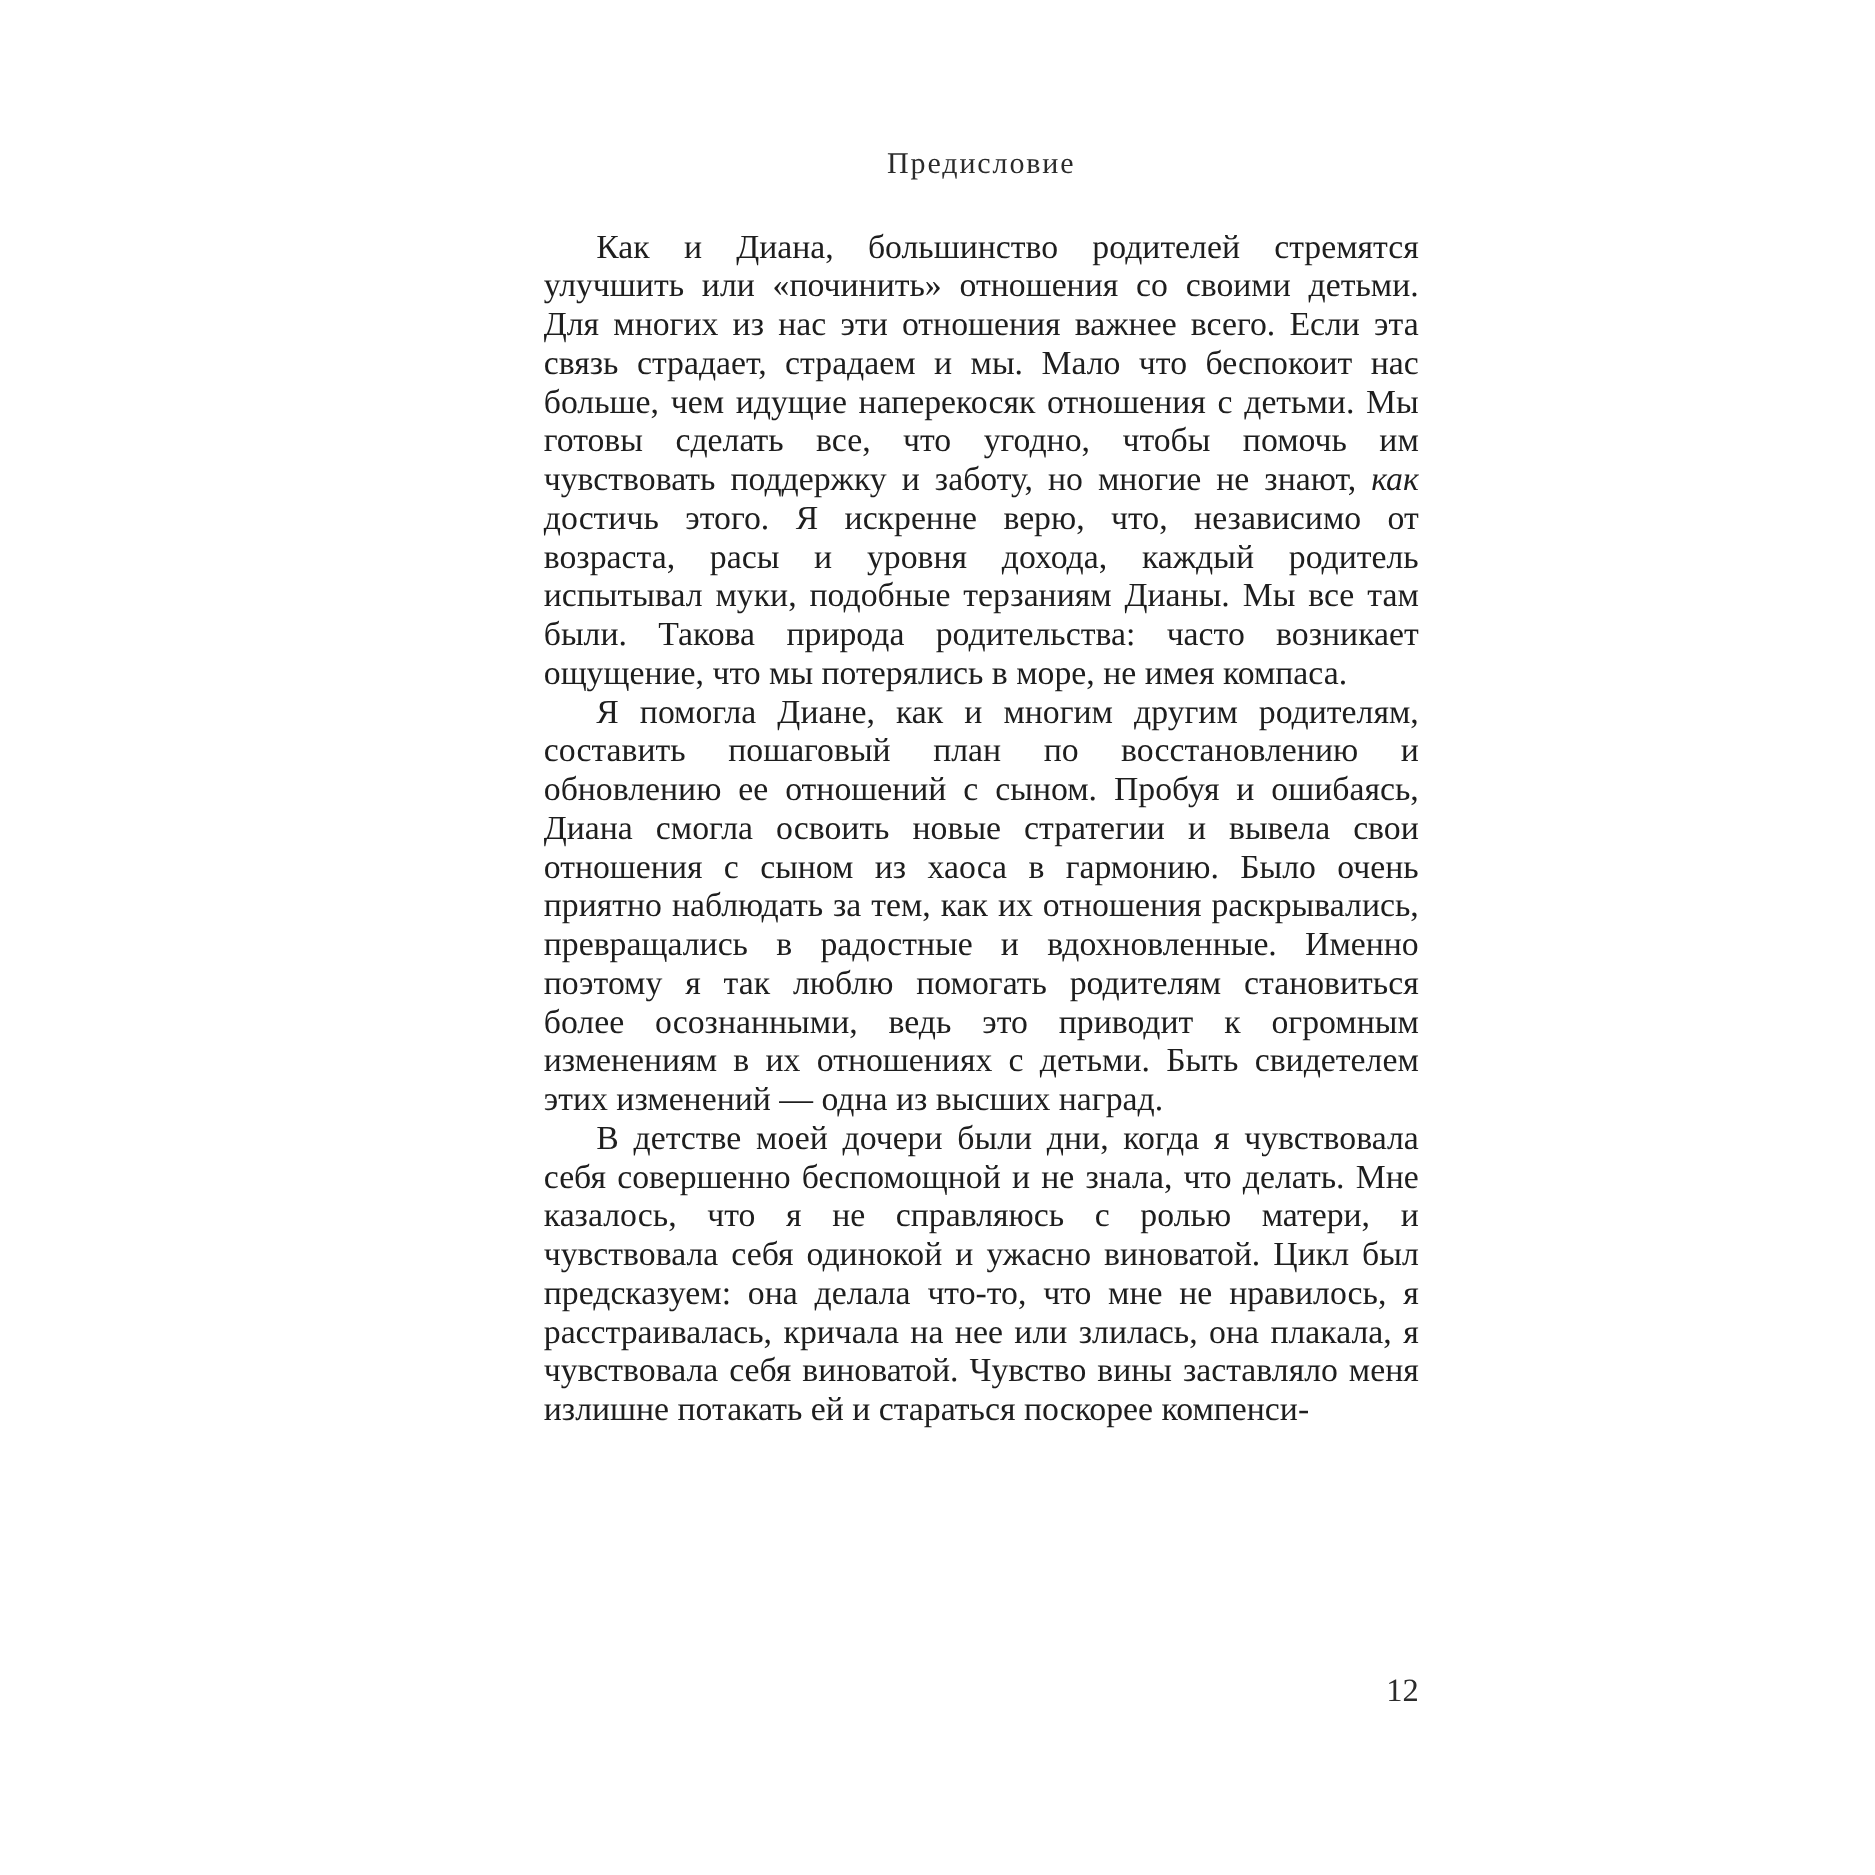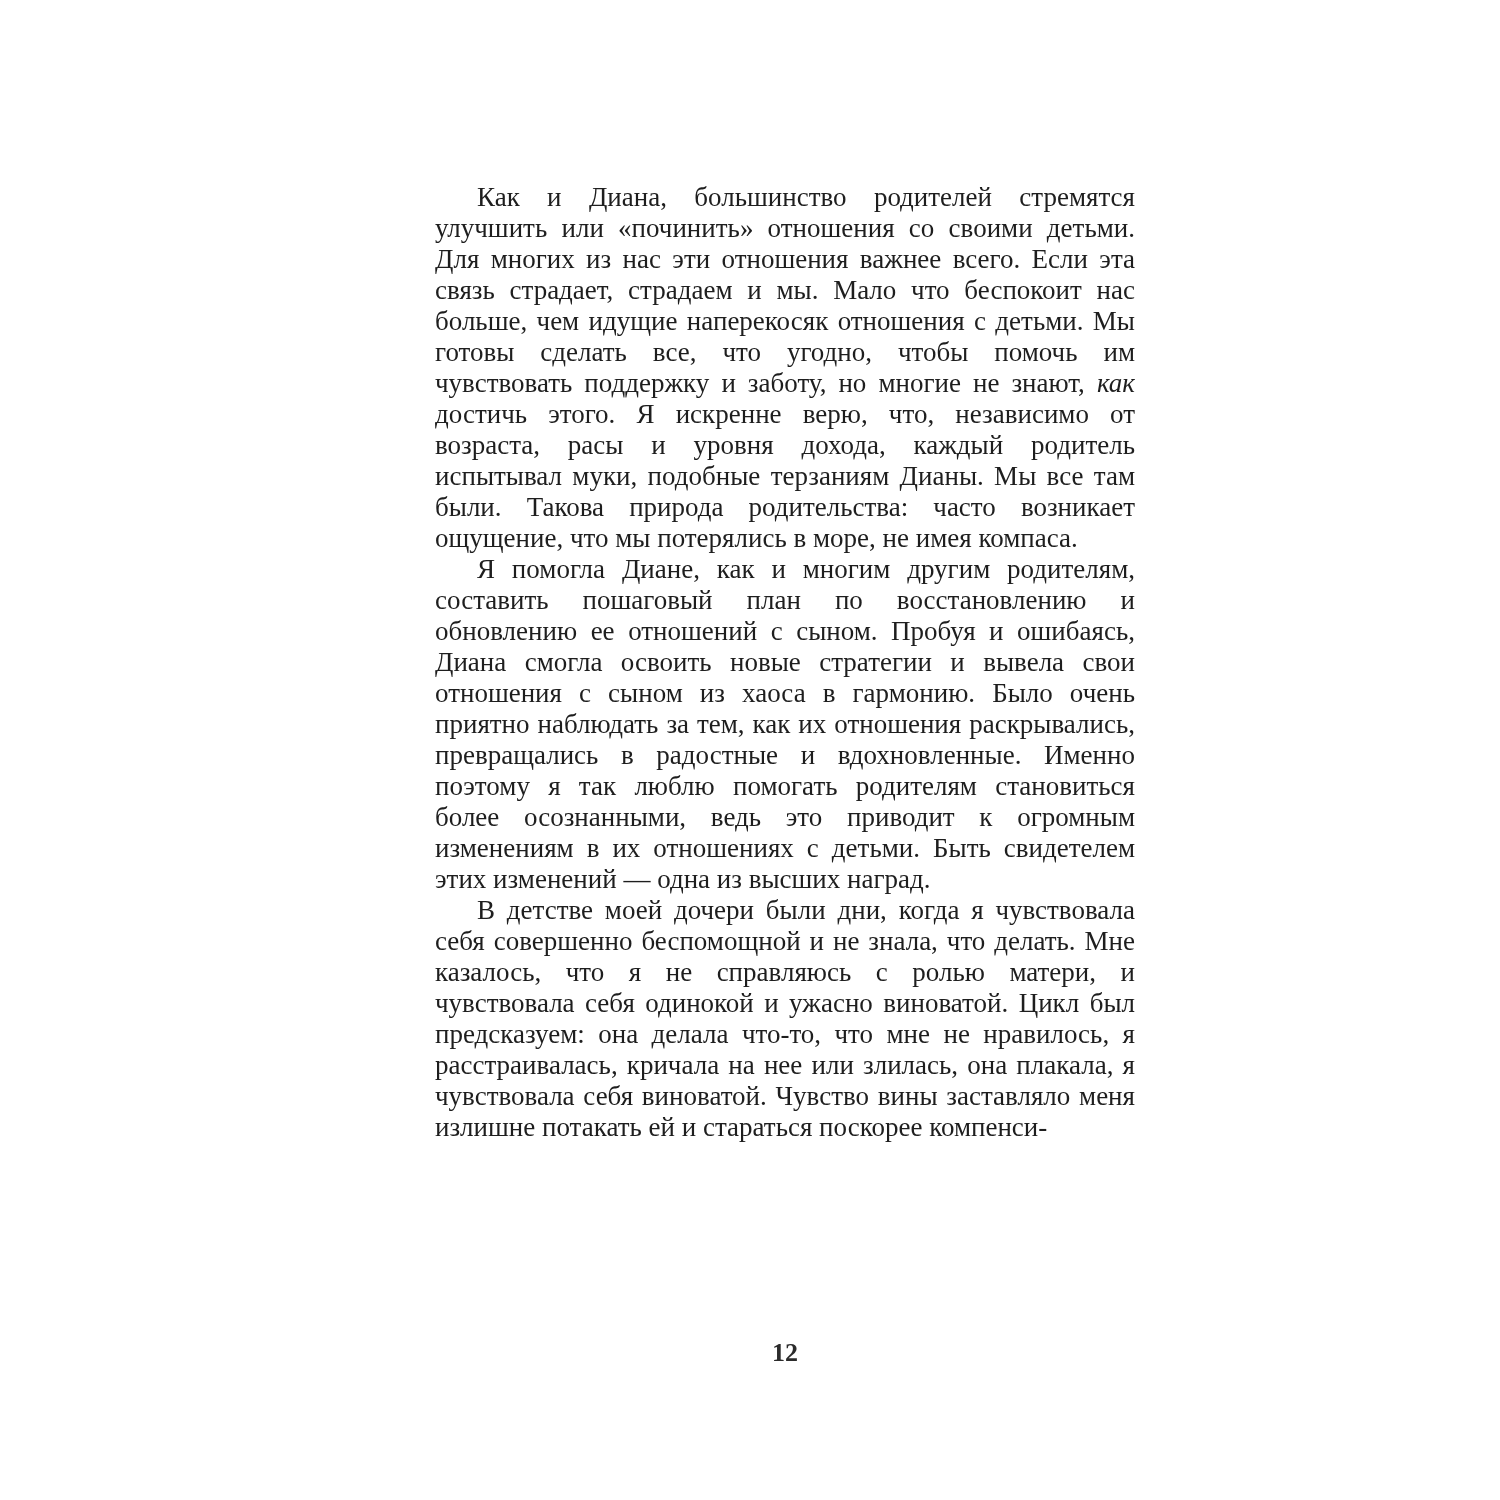--- a/index.html
+++ b/index.html
@@ -50,30 +50,30 @@
 
   .text-block em {
     font-style: italic;
   }
 
   .page-number {
     position: absolute;
     top: 1338px;
     left: 435px;
     width: 700px;
-    text-align: center;
+    text-align: right;
     font-size: 26px;
     color: #2b2b2b;
-    font-weight: bold;
   }
 </style>
 </head>
 <body>
 
 <div class="page">
+  <div class="running-head">Предисловие</div>
 
   <div class="text-block">
       <p><span>Как и Диана, большинство родителей стремятся улучшить или «починить» отношения со своими детьми. Для многих из нас эти отношения важнее всего. Если эта связь страдает, страдаем и мы. Мало что беспокоит нас больше, чем идущие наперекосяк отношения с детьми. Мы готовы сделать все, что угодно, чтобы помочь им чувствовать поддержку и заботу, но многие не знают, </span><em>как</em><span> достичь этого. Я искренне верю, что, независимо от возраста, расы и уровня дохода, каждый родитель испытывал муки, подобные терзаниям Дианы. Мы все там были. Такова природа родительства: часто возникает ощущение, что мы потерялись в море, не имея компаса.</span></p>
       <p><span>Я помогла Диане, как и многим другим родителям, составить пошаговый план по восстановлению и обновлению ее отношений с сыном. Пробуя и ошибаясь, Диана смогла освоить новые стратегии и вывела свои отношения с сыном из хаоса в гармонию. Было очень приятно наблюдать за тем, как их отношения раскрывались, превращались в радостные и вдохновленные. Именно поэтому я так люблю помогать родителям становиться более осознанными, ведь это приводит к огромным изменениям в их отношениях с детьми. Быть свидетелем этих изменений — одна из высших наград.</span></p>
       <p><span>В детстве моей дочери были дни, когда я чувствовала себя совершенно беспомощной и не знала, что делать. Мне казалось, что я не справляюсь с ролью матери, и чувствовала себя одинокой и ужасно виноватой. Цикл был предсказуем: она делала что-то, что мне не нравилось, я расстраивалась, кричала на нее или злилась, она плакала, я чувствовала себя виноватой. Чувство вины заставляло меня излишне потакать ей и стараться поскорее компенси-</span></p>
     </div>
 
   <div class="page-number">12</div>
 </div>
 

